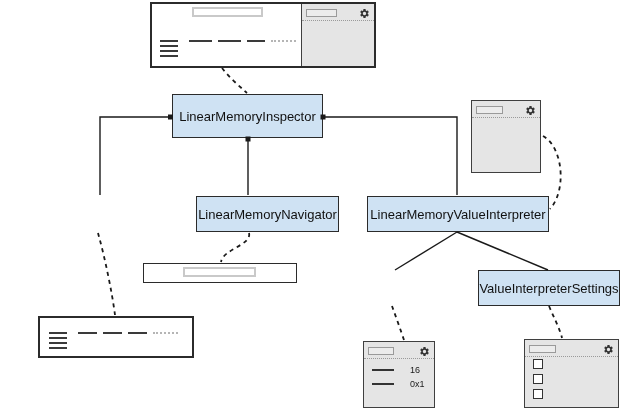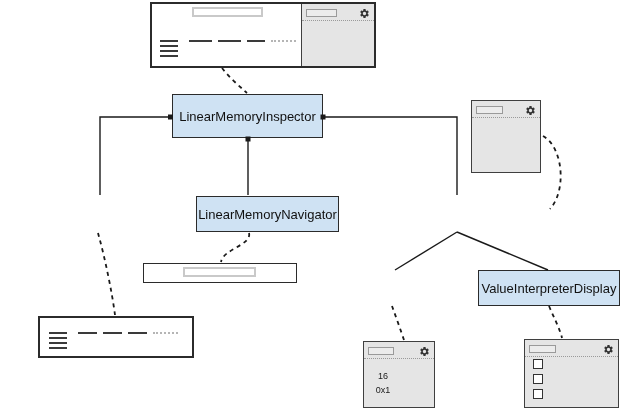--- a/index.html
+++ b/index.html
@@ -33,21 +33,21 @@
   #top-mockup .pane-gray{width:74px;background:#e5e5e5;border-left:1.5px solid #3f3f3f;position:relative;box-sizing:border-box;}
   .wire-input{background:#fff;border:2px solid #c9c9c9;box-sizing:border-box;}
   
   .hamburger{display:flex;flex-direction:column;gap:3px;}
   .hamburger i{display:block;width:18px;height:2px;background:#3a3a3a;}
   
   .dashrow{display:flex;align-items:center;gap:6px;}
   .dash{display:block;height:2px;background:#3a3a3a;}
   .dots{display:block;height:0;border-top:2px dotted #b5b5b5;}
   
-  .val-row{display:flex;align-items:center;gap:8px;height:14px;flex-direction:column;}
+  .val-row{display:flex;align-items:center;gap:16px;height:14px;}
   .val-line{display:block;width:22px;height:1.5px;background:#333;}
   .val-text{font-size:9px;color:#1a1a1a;}
   
   .checkbox{width:10px;height:10px;background:#fff;border:1.5px solid #333;box-sizing:border-box;margin:0 0 5px 0;}
 </style>
 </head>
 <body>
 
 <div id="canvas">
 
@@ -98,22 +98,25 @@
       </div>
     </div>
   </div>
 
   <div class="node" style="left:172px;top:94px;width:151px;height:44px;">
     <span>LinearMemoryInspector</span>
   </div>
   <div class="node" style="left:160px;top:196px;width:143px;height:36px;margin-left:36px;">
     <span>LinearMemoryNavigator</span>
   </div>
+  <div class="node" style="left:367px;top:196px;width:182px;height:36px;">
+    <span>LinearMemoryValueInterpreter</span>
+  </div>
   <div class="node" style="left:478px;top:270px;width:142px;height:36px;">
-    <span>ValueInterpreterDisplay</span>
+    <span>ValueInterpreterSettings</span>
   </div>
 
   <div class="win gray" style="left:471px;top:100px;width:70px;height:73px;">
     <div class="win-header">
       <span class="hdr-input" style="width:27px;"></span>
       <span class="gear">
         <svg viewBox="0 0 24 24">
             <path d="M19.14,12.94c0.04-0.3,0.06-0.61,0.06-0.94c0-0.32-0.02-0.64-0.07-0.94l2.03-1.58c0.18-0.14,0.23-0.41,0.12-0.61l-1.92-3.32c-0.12-0.22-0.37-0.29-0.59-0.22l-2.39,0.96c-0.5-0.38-1.03-0.7-1.62-0.94L14.4,2.81c-0.04-0.24-0.24-0.41-0.48-0.41h-3.84c-0.24,0-0.43,0.17-0.47,0.41L9.25,5.35C8.66,5.59,8.12,5.92,7.63,6.29L5.24,5.33c-0.22-0.08-0.47,0-0.59,0.22L2.74,8.87C2.62,9.08,2.66,9.34,2.86,9.48l2.03,1.58C4.84,11.36,4.8,11.69,4.8,12s0.02,0.64,0.07,0.94l-2.03,1.58c-0.18,0.14-0.23,0.41-0.12,0.61l1.92,3.32c0.12,0.22,0.37,0.29,0.59,0.22l2.39-0.96c0.5,0.38,1.03,0.7,1.62,0.94l0.36,2.54c0.05,0.24,0.24,0.41,0.48,0.41h3.84c0.24,0,0.44-0.17,0.47-0.41l0.36-2.54c0.59-0.24,1.13-0.56,1.62-0.94l2.39,0.96c0.22,0.08,0.47,0,0.59-0.22l1.92-3.32c0.12-0.22,0.07-0.47-0.12-0.61L19.14,12.94z M12,15.6c-1.98,0-3.6-1.62-3.6-3.6s1.62-3.6,3.6-3.6s3.6,1.62,3.6,3.6S13.98,15.6,12,15.6z"></path>
           </svg>
       </span>

